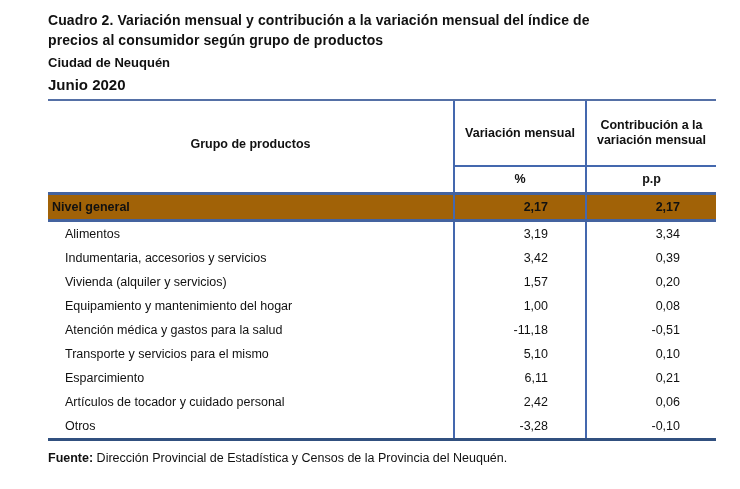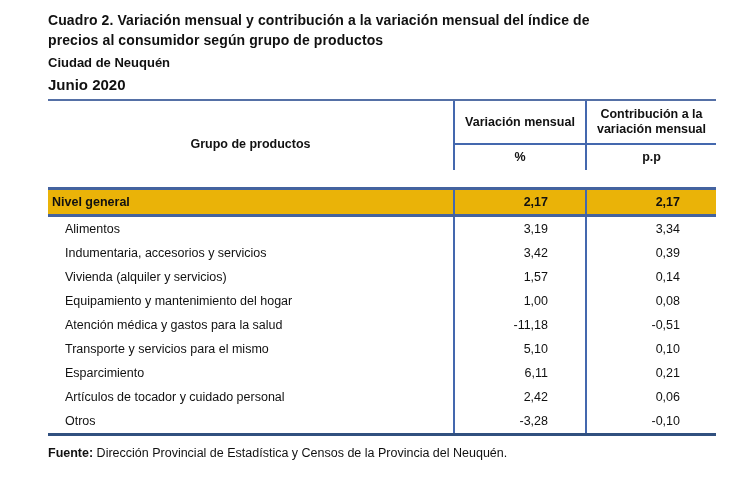--- a/index.html
+++ b/index.html
@@ -29,21 +29,21 @@
     display: flex;
     border-top: 2px solid #5570a6;
     border-bottom: 3px solid #44639f;
   }
   .gcell {
     width: 405px; height: 86px; box-sizing: border-box;
     display: flex; align-items: center; justify-content: center;
     font-weight: bold;
   }
   .rhs { width: 263px; display: flex; flex-direction: column; }
-  .hrow1 { display: flex; height: 42px; }
+  .hrow1 { display: flex; height: 64px; }
   .hrow2 { display: flex; height: 27px; border-top: 2px solid #4468ae; box-sizing: border-box; }
   .hcell {
     box-sizing: border-box;
     display: flex; align-items: center; justify-content: center;
     text-align: center; font-weight: bold; line-height: 15px;
     border-left: 2px solid #4468ae;
   }
   .hcell.c2 { width: 132px; padding: 0 8px; }
   .hcell.c3 { width: 131px; padding: 0 4px; }
 
@@ -54,21 +54,21 @@
   }
   .row .num {
     box-sizing: border-box; text-align: right; height: 100%;
     display: flex; align-items: center; justify-content: flex-end;
     border-left: 2px solid #4468ae;
   }
   .row .num.c2 { width: 132px; padding-right: 37px; }
   .row .num.c3 { width: 131px; padding-right: 36px; }
 
   .total-row {
-    background: #eab308;
+    background: #a16207;
     border-bottom: 3px solid #44639f;
     font-weight: bold;
   }
   .total-row .lbl { padding-left: 4px; }
 
   .tbody { border-bottom: 3px solid #31507f; }
 
   
   .source {
     margin-top: 9px; font-size: 12.5px; line-height: 16px;
@@ -116,21 +116,21 @@
 
   <div class="row">
     <div class="lbl">Indumentaria, accesorios y servicios</div>
     <div class="num c2">3,42</div>
     <div class="num c3">0,39</div>
   </div>
 
   <div class="row">
     <div class="lbl">Vivienda (alquiler y servicios)</div>
     <div class="num c2">1,57</div>
-    <div class="num c3">0,14</div>
+    <div class="num c3">0,20</div>
   </div>
 
   <div class="row">
     <div class="lbl">Equipamiento y mantenimiento del hogar</div>
     <div class="num c2">1,00</div>
     <div class="num c3">0,08</div>
   </div>
 
   <div class="row">
     <div class="lbl">Atención médica y gastos para la salud</div>

